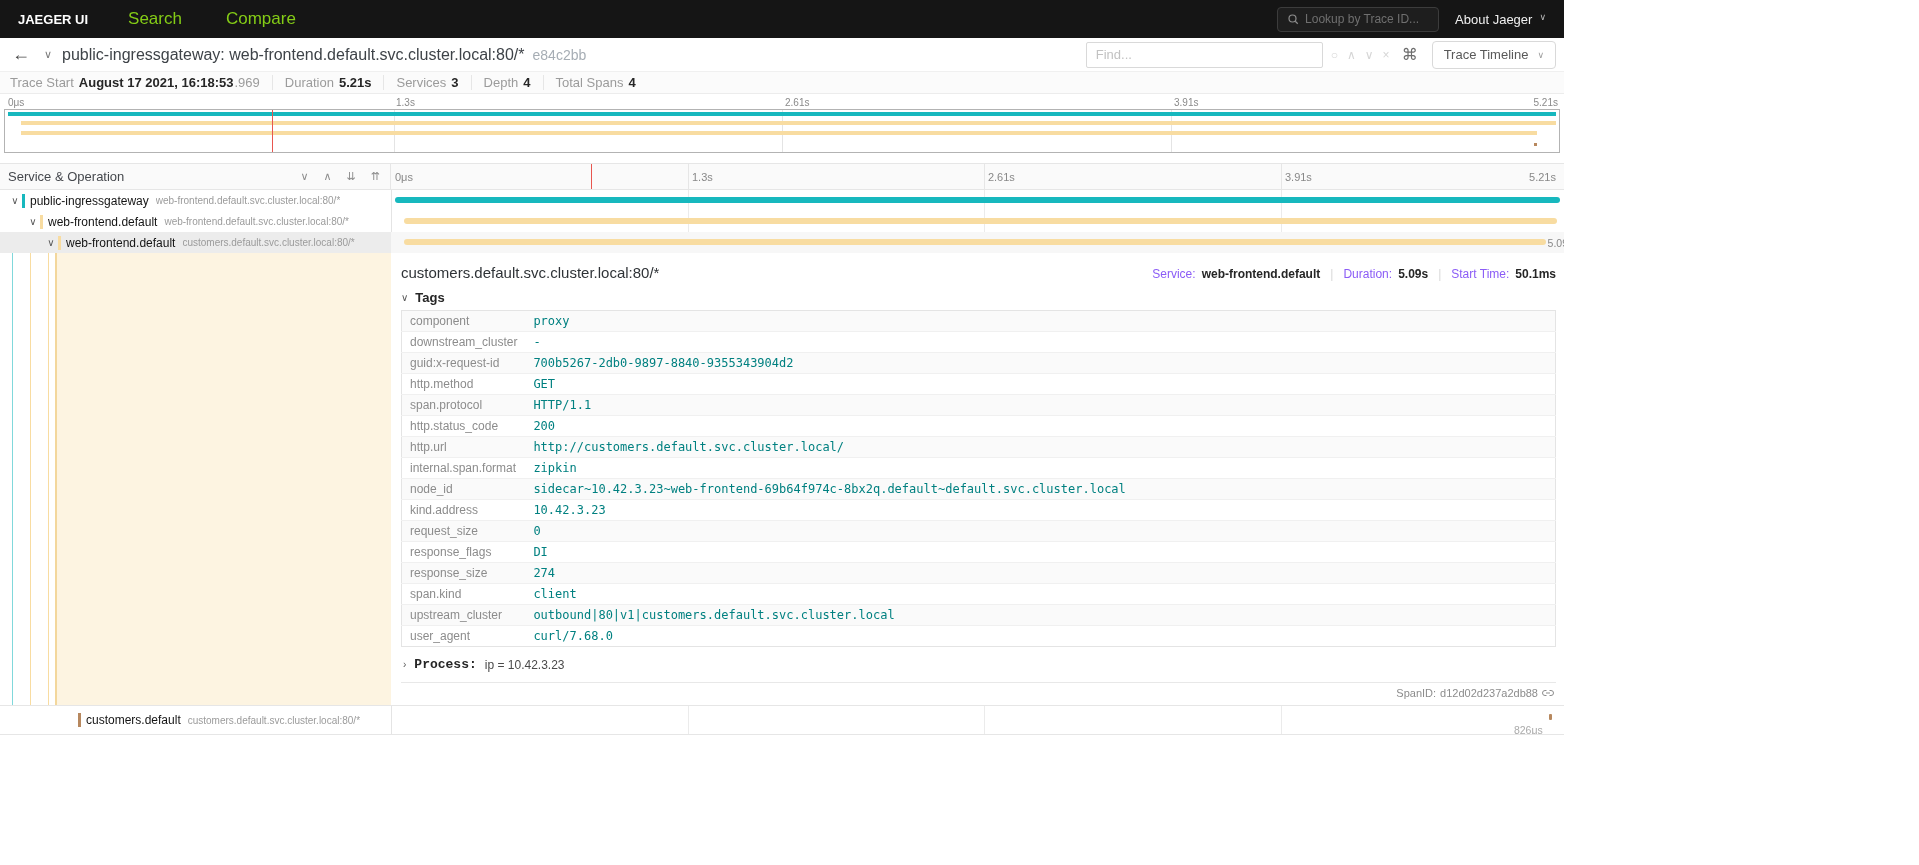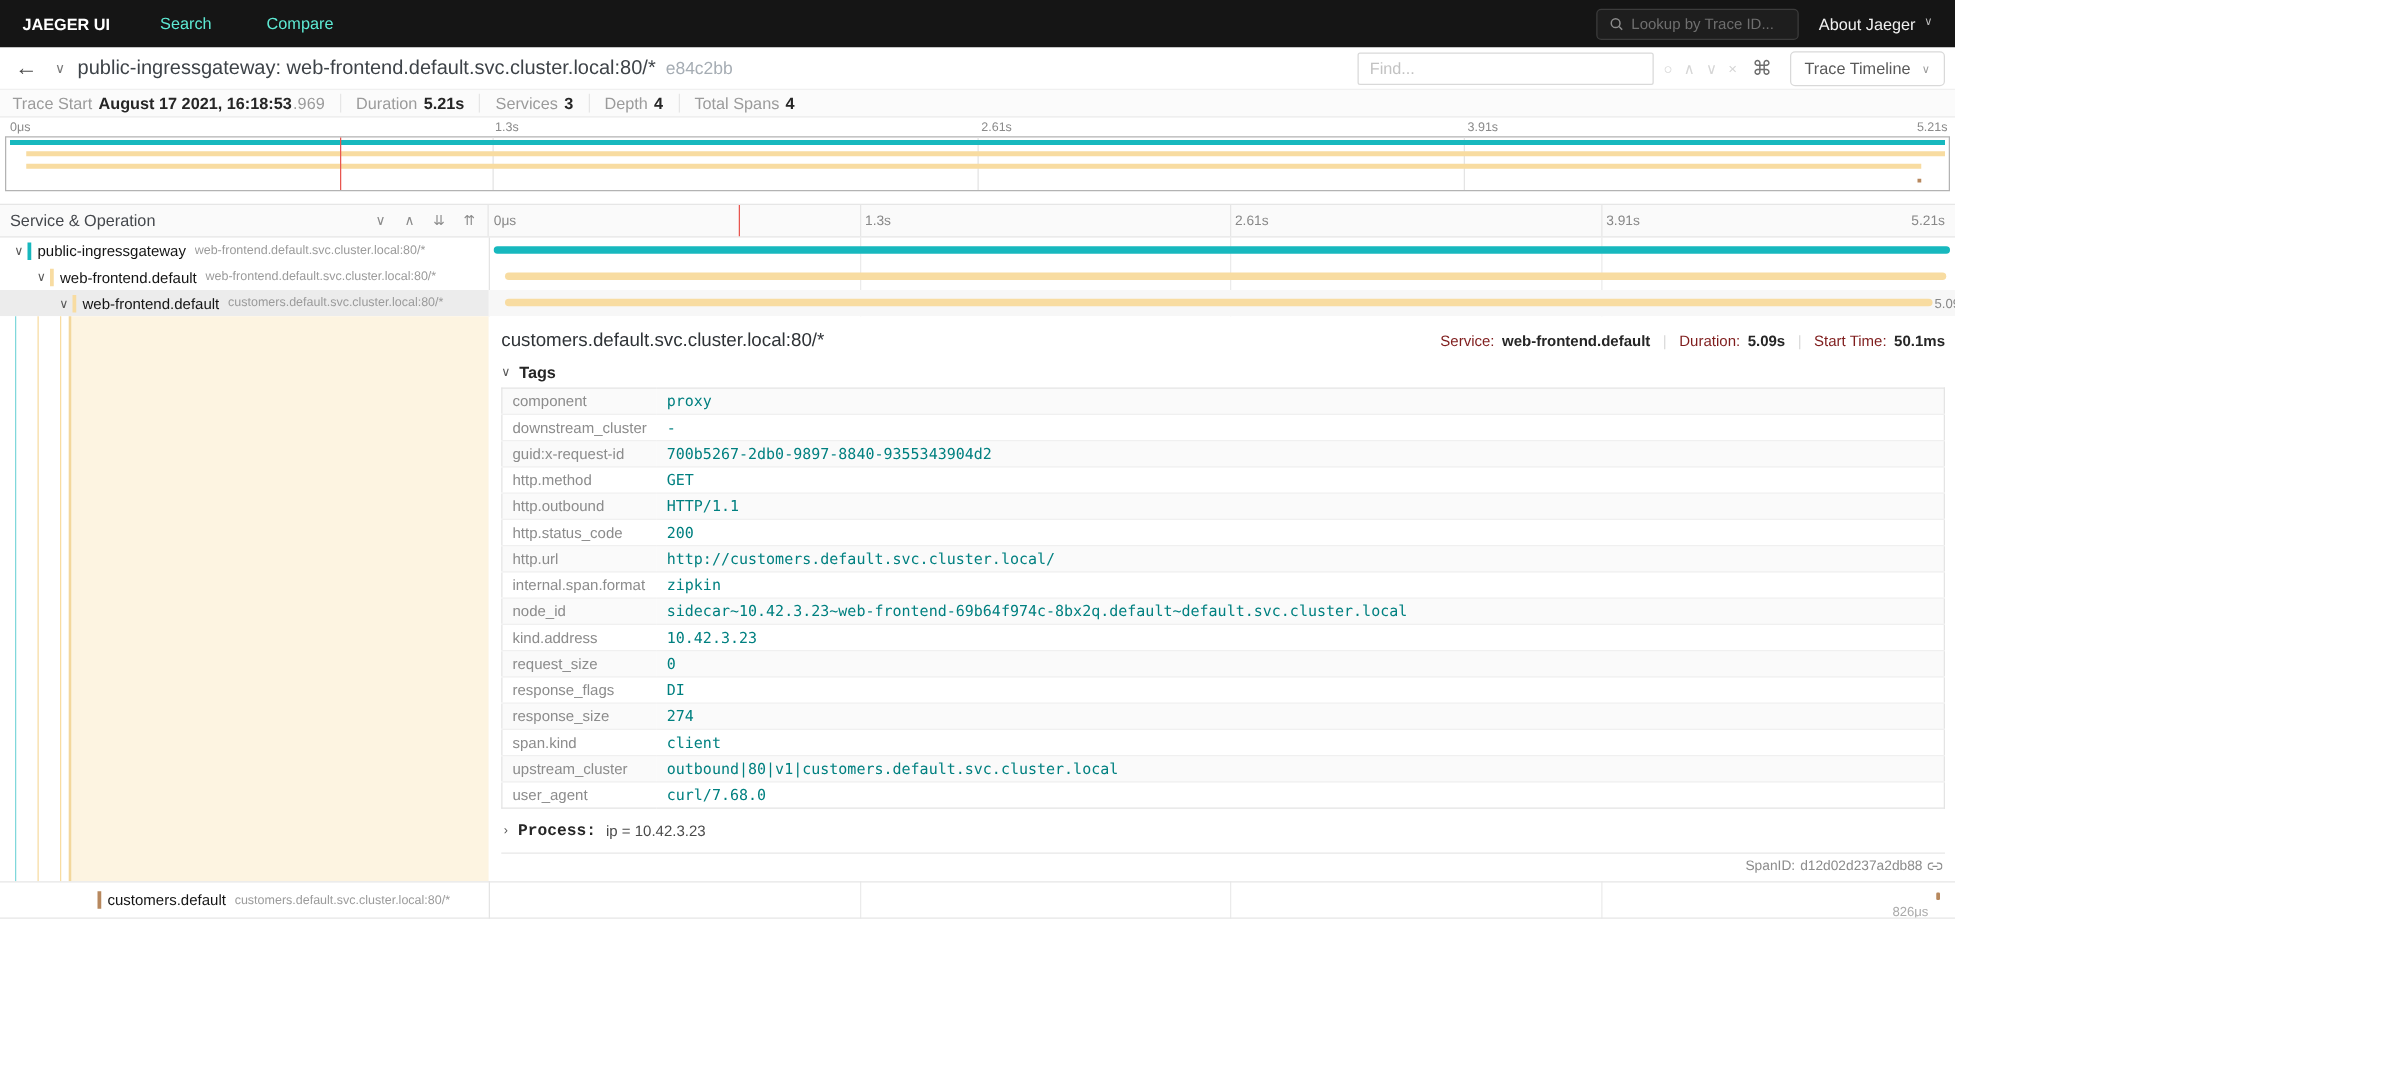--- a/index.html
+++ b/index.html
@@ -3,21 +3,21 @@
 <meta charset="utf-8">
 <style>
   * { margin:0; padding:0; box-sizing:border-box; }
   html,body { background:#ffffff; }
   body { font-family:"Liberation Sans", sans-serif; color:#333; }
   .app { width:1564px; height:865px; position:relative; background:#fff; overflow:hidden; }
 
   
   .topnav { height:38px; background:#151515; display:flex; align-items:center; }
   .brand { color:#fff; font-weight:bold; font-size:13px; padding:0 18px; cursor:pointer; }
-  .nav-item { color:#5eead4; font-size:13px; padding:0 22px; line-height:38px; cursor:pointer; }
+  .nav-item { color:#84cc16; font-size:17px; padding:0 22px; line-height:38px; cursor:pointer; }
   .nav-right { margin-left:auto; display:flex; align-items:center; gap:16px; padding-right:18px; }
   .trace-lookup { display:flex; align-items:center; gap:6px; background:#1e1e1e; border:1px solid #3c3c3c; border-radius:4px; height:25px; width:162px; padding:0 9px; }
   .trace-lookup input { flex:1; background:transparent; border:none; outline:none; color:#ccc; font-size:12px; min-width:0; }
   .trace-lookup input::placeholder { color:#6f6f6f; }
   .about { color:#f0f0f0; font-size:13px; display:flex; align-items:flex-start; gap:7px; cursor:pointer; }
   .caret { font-size:9px; color:#bdbdbd; }
 
   
   .trace-bar { height:34px; display:flex; align-items:center; padding:0 8px 0 12px; border-bottom:1px solid #f0f0f0; background:#fff; }
   .back { font-size:18px; color:#4a4a4a; width:30px; cursor:pointer; }
@@ -82,21 +82,21 @@
   
   .detail-row { display:flex; position:relative; z-index:1; }
   .dr-left { width:391px; position:relative; background:#fff; }
   .guide { position:absolute; top:0; bottom:0; width:1px; }
   .cream { position:absolute; left:55px; right:0; top:0; bottom:0; background:rgba(248,220,161,0.32); border-left:2px solid #f3d79c; }
   .dr-panel { flex:1; background:#fff; padding:11px 8px 6px 10px; position:relative; }
 
   .dp-head { display:flex; align-items:baseline; }
   .dp-title { font-size:15px; font-weight:500; color:#2f3337; }
   .dp-meta { margin-left:auto; font-size:12px; display:flex; align-items:baseline; gap:6px; white-space:nowrap; }
-  .m-lbl { color:#7f1d1d; }
+  .m-lbl { color:#8b5cf6; }
   .m-val { color:#262626; font-weight:700; }
   .m-sep { color:#d9d9d9; padding:0 4px; }
 
   .tags-head { margin-top:9px; display:flex; align-items:center; gap:7px; cursor:pointer; }
   .acc-chev { font-size:10px; color:#595959; }
   .tags-title { font-size:13px; font-weight:600; color:#262626; }
 
   table.kv { width:100%; border-collapse:collapse; border:1px solid #e4e4e4; margin-top:5px; background:#fff; }
   table.kv td { padding:3px 8px; border-bottom:1px solid #f0f0f0; font-size:12px; vertical-align:top; line-height:14px; }
   table.kv tr:nth-child(odd) td { background:#fafafa; }
@@ -309,21 +309,21 @@
               </tr>
           <tr>
                 <td class="k">guid:x-request-id</td>
                 <td class="v">700b5267-2db0-9897-8840-9355343904d2</td>
               </tr>
           <tr>
                 <td class="k">http.method</td>
                 <td class="v">GET</td>
               </tr>
           <tr>
-                <td class="k">http.outbound</td>
+                <td class="k">span.protocol</td>
                 <td class="v">HTTP/1.1</td>
               </tr>
           <tr>
                 <td class="k">http.status_code</td>
                 <td class="v">200</td>
               </tr>
           <tr>
                 <td class="k">http.url</td>
                 <td class="v">http://customers.default.svc.cluster.local/</td>
               </tr>

